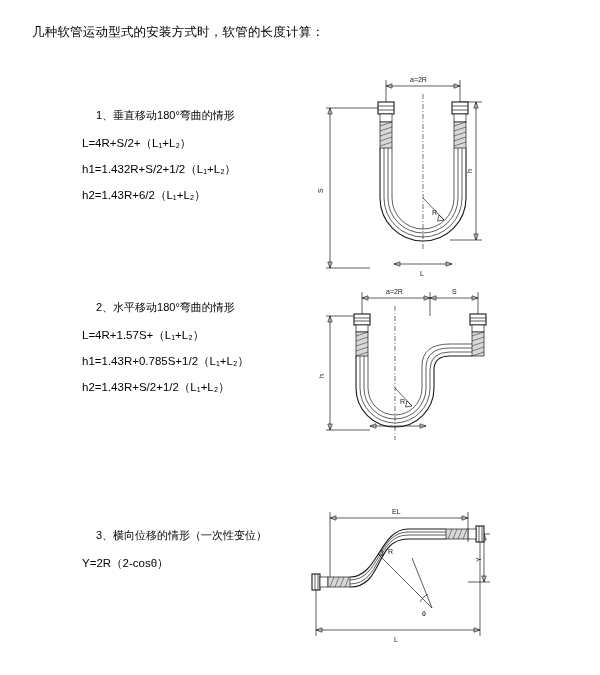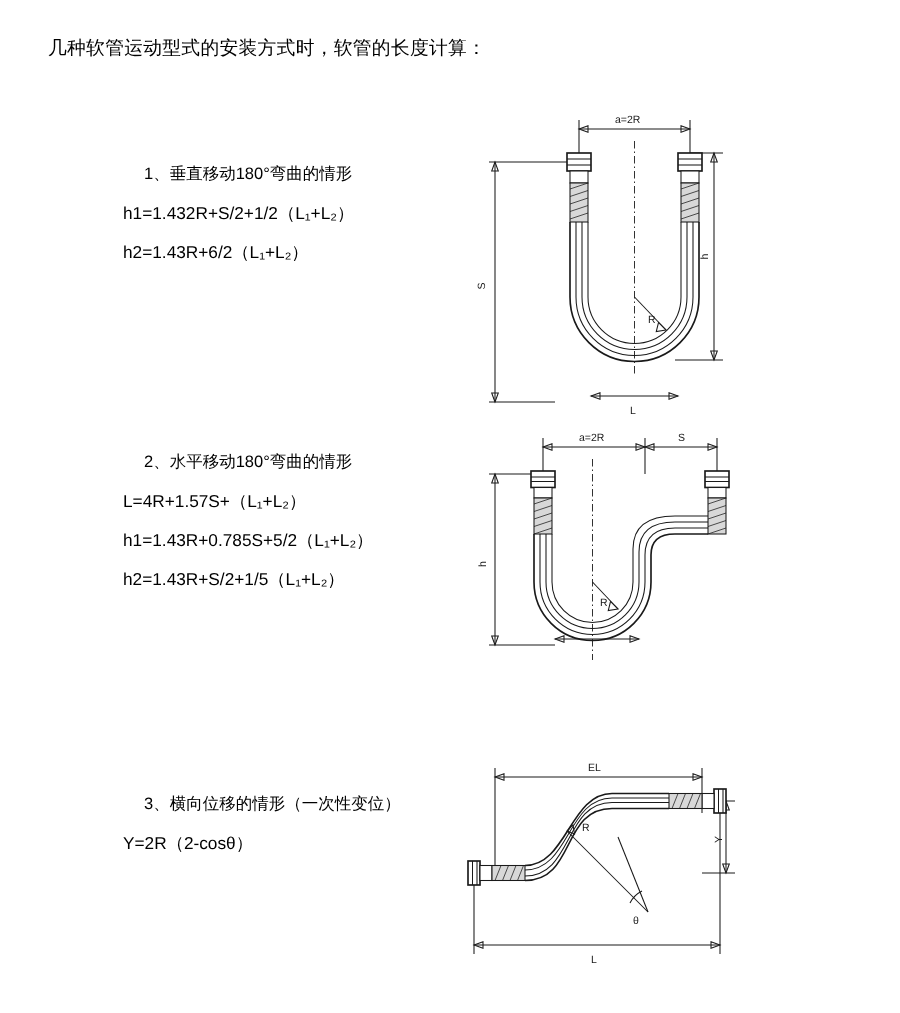--- a/index.html
+++ b/index.html
@@ -75,20 +75,21 @@
 </head>
 <body>
 
 <div class="page">
 
   <div class="heading">几种软管运动型式的安装方式时，软管的长度计算：</div>
 
   <div class="section sec1">
     <div class="sec-title">1、垂直移动180°弯曲的情形</div>
     <div class="formulas">
+      <div class="formula">L=4R+S/2+（L₁+L₂）</div>
       <div class="formula">h1=1.432R+S/2+1/2（L₁+L₂）</div>
       <div class="formula">h2=1.43R+6/2（L₁+L₂）</div>
     </div>
 
     <div class="figure fig1">
       <svg width="200" height="220" viewBox="0 0 200 220">
 
         <g>
           <line class="ln thin" x1="86" y1="18" x2="160" y2="18"></line>
           <path class="ln thin" d="M86 18 l6 -2.2 v4.4 z" fill="#1a1a1a"></path>
@@ -169,22 +170,22 @@
           <text class="txt" x="120" y="208">L</text>
         </g>
       </svg>
     </div>
   </div>
 
   <div class="section sec2">
     <div class="sec-title">2、水平移动180°弯曲的情形</div>
     <div class="formulas">
       <div class="formula">L=4R+1.57S+（L₁+L₂）</div>
-      <div class="formula">h1=1.43R+0.785S+5/2（L₁+L₂）</div>
-      <div class="formula">h2=1.43R+S/2+1/5（L₁+L₂）</div>
+      <div class="formula">h1=1.43R+0.785S+1/2（L₁+L₂）</div>
+      <div class="formula">h2=1.43R+S/2+1/2（L₁+L₂）</div>
     </div>
 
     <div class="figure fig2">
       <svg width="200" height="200" viewBox="0 0 200 200">
 
         <g>
           <line class="ln thin" x1="62" y1="18" x2="130" y2="18"></line>
           <path class="ln thin" d="M62 18 l6 -2.2 v4.4 z" fill="#1a1a1a"></path>
           <path class="ln thin" d="M130 18 l-6 -2.2 v4.4 z" fill="#1a1a1a"></path>
           <text class="txt" x="86" y="14">a=2R</text>

